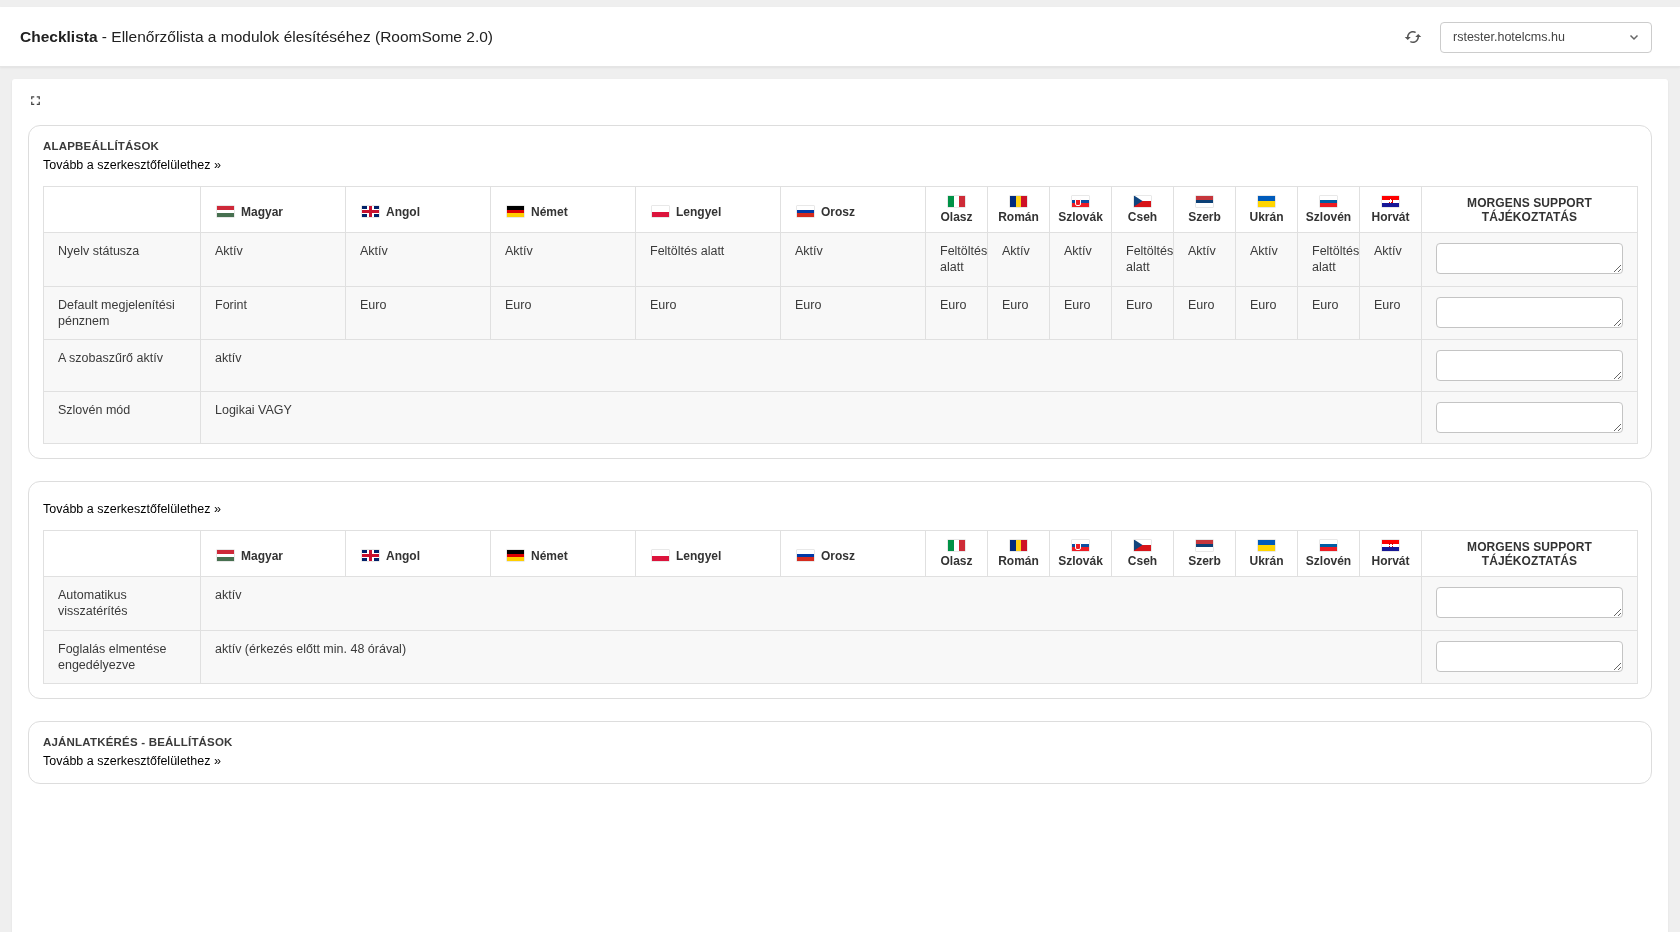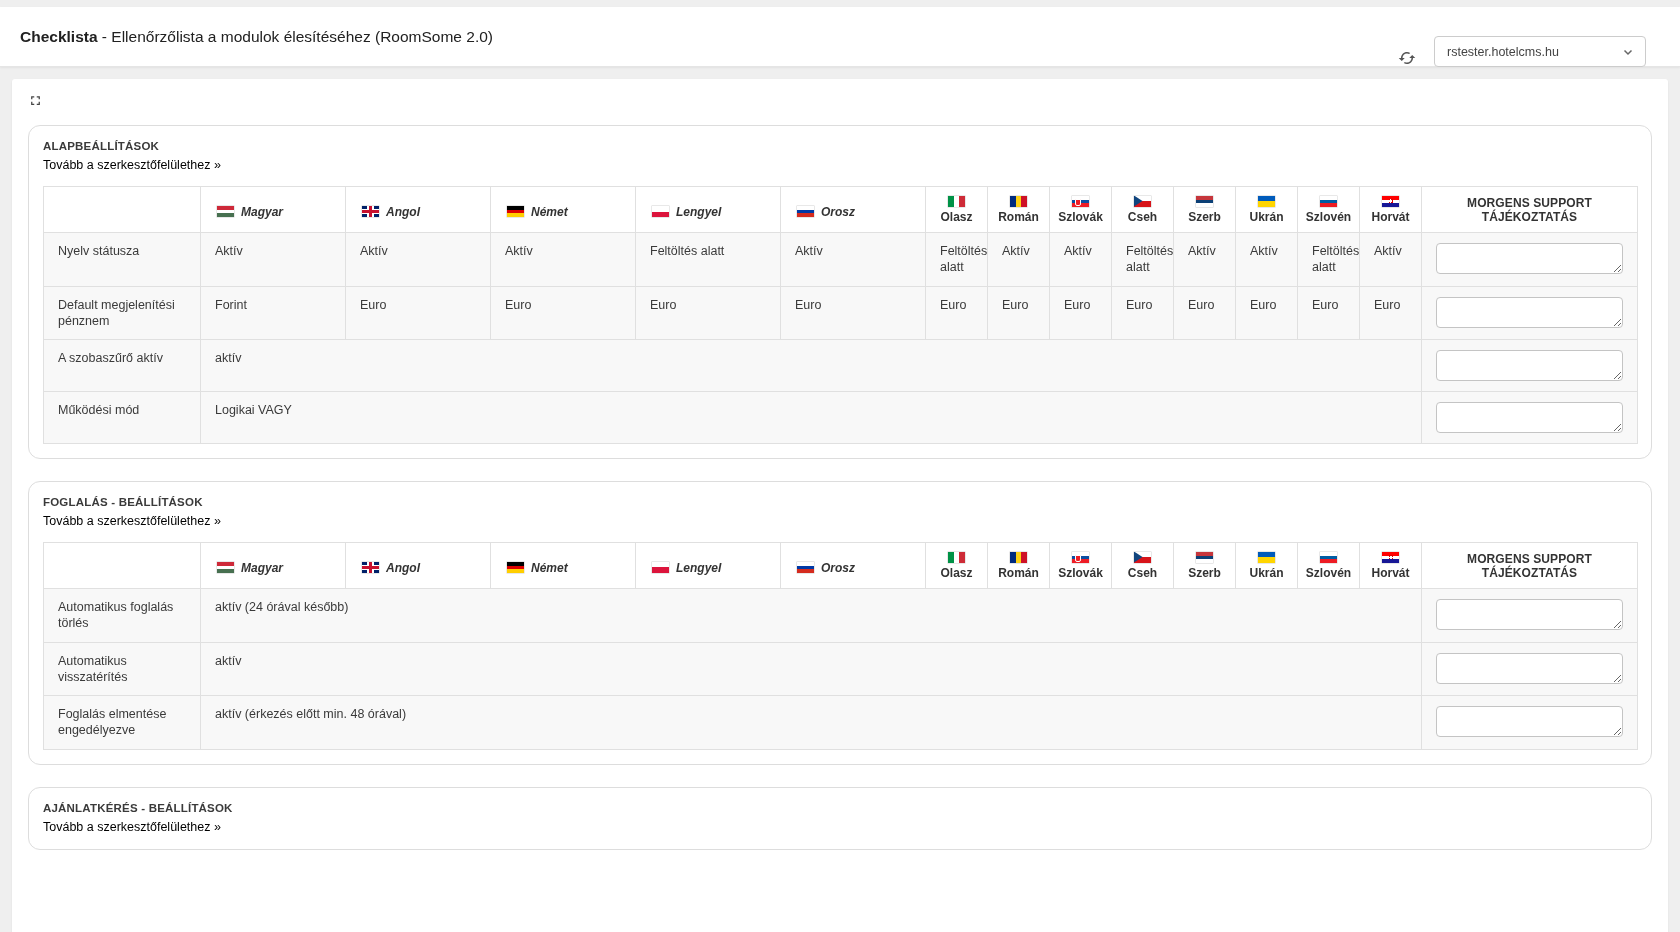--- a/index.html
+++ b/index.html
@@ -4,22 +4,22 @@
 <style>
   * { box-sizing: border-box; margin: 0; padding: 0; }
   html,body { width:1680px; height:932px; overflow:hidden;
     font-family:"Liberation Sans", sans-serif; background:#efefef; color:#333; }
 
   
   .topbar { position:relative; height:60px; background:#fff;
     border-bottom:1px solid #e5e5e5; box-shadow:0 1px 2px rgba(0,0,0,.06); }
   .topbar-title { line-height:60px; padding-left:20px; font-size:15.5px; color:#212121;margin-top:7px; }
   .topbar-title .bold { font-weight:700; }
-  .topbar-right { position:absolute; right:34px; top:0; height:60px;
-    display:flex; align-items:flex-end; gap:18px; }
+  .topbar-right { position:absolute; right:28px; top:0; height:60px;
+    display:flex; align-items:center; gap:18px; }
   .sync-btn { width:18px; height:18px; cursor:pointer; color:#555; }
   .sync-btn svg { width:18px; height:18px; fill:#555; }
   .site-select { width:212px; height:31px; background:#fff; border:1px solid #ccc;
     border-radius:4px; display:flex; align-items:center; justify-content:space-between;
     padding:0 12px; font-size:12.5px; color:#444; cursor:pointer; }
   .site-select svg { width:10px; height:10px; stroke:#666; fill:none; stroke-width:1.5; }
 
   
   .card { margin:12px; background:#fff; border-radius:3px;
     box-shadow:0 1px 2px rgba(0,0,0,.08); min-height:900px; padding:14px 16px 30px 16px; }
@@ -31,21 +31,21 @@
   .section-box { border:1px solid #ddd; border-radius:12px; padding:14px; margin:8px 0 22px 0; }
   .section-title { font-size:11.5px; font-weight:700; color:#3a3a3a; letter-spacing:.2px; }
   .section-link { display:inline-block; margin-top:6px; font-size:12.5px;
     color:#000000; text-decoration:none; cursor:pointer; }
 
   
   table.cfg { width:100%; border-collapse:collapse; table-layout:fixed; margin-top:13px; }
   table.cfg th, table.cfg td { border:1px solid #e0e0e0; vertical-align:top; }
   table.cfg thead th { background:#fff; height:46px; vertical-align:middle;
     font-size:12px; font-weight:700; color:#333; }
-  th.h-inline { text-align:left; padding:8px 0 4px 16px; white-space:nowrap;font-style:italic; }
+  th.h-inline { text-align:left; padding:8px 0 4px 16px; white-space:nowrap; }
   th.h-inline .flag { display:inline-block; vertical-align:-1px; margin-right:7px; }
   th.h-narrow { text-align:center; padding:5px 2px; font-size:11.5px; }
   th.h-narrow .flag { display:block; margin:0 auto 3px auto; }
   th.h-support { text-align:center; font-size:11.5px; letter-spacing:.1px; }
   table.cfg tbody td { background:#f8f8f8; padding:10px 14px;
     font-size:12.5px; line-height:1.3; color:#3a3a3a; }
   td.narrow-val { padding:10px 10px; }
   td.rowlabel .sublabel { color:#9a9a9a; font-size:12px; margin-top:2px; }
   td.support-cell textarea { width:100%; height:31px; border:1px solid #c4c4c4;
     border-radius:4px; background:#fff; resize:both; font-family:"Liberation Sans",sans-serif;
@@ -219,30 +219,30 @@
               <td class="rowlabel">
                 <div>A szobaszűrő aktív</div>
               </td>
               <td colspan="13">aktív</td>
               <td class="support-cell">
                 <textarea style=""></textarea>
               </td>
             </tr>
             <tr>
               <td class="rowlabel">
-                <div>Működési mód</div>
+                <div>Szlovén mód</div>
               </td>
               <td colspan="13">Logikai VAGY</td>
               <td class="support-cell">
                 <textarea style=""></textarea>
               </td>
             </tr>
           </tbody>
         </table></div>
-      <div class="section-box"><div class="section-title">FOGLALÁS - BEÁLLÍTÁSOK</div><a class="section-link" href="#">Tovább a szerkesztőfelülethez »</a><table class="cfg">
+      <div class="section-box"><a class="section-link" href="#">Tovább a szerkesztőfelülethez »</a><table class="cfg">
           <colgroup>
             <col style="width: 157px;">
             <col style="width: 145px;">
             <col style="width: 145px;">
             <col style="width: 145px;">
             <col style="width: 145px;">
             <col style="width: 145px;">
             <col style="width: 62px;">
             <col style="width: 62px;">
             <col style="width: 62px;">
@@ -292,29 +292,20 @@
               <th class="h-narrow">
                 <span class="flag flag-hr"></span>
                 <div><span>Horvát</span></div>
               </th>
               <th class="h-support">MORGENS SUPPORT TÁJÉKOZTATÁS</th>
             </tr>
           </thead>
           <tbody>
             <tr>
               <td class="rowlabel">
-                <div>Automatikus foglalás törlés</div>
-              </td>
-              <td colspan="13">aktív (24 órával később)</td>
-              <td class="support-cell">
-                <textarea style=""></textarea>
-              </td>
-            </tr>
-            <tr>
-              <td class="rowlabel">
                 <div>Automatikus visszatérítés</div>
               </td>
               <td colspan="13">aktív</td>
               <td class="support-cell">
                 <textarea style=""></textarea>
               </td>
             </tr>
             <tr>
               <td class="rowlabel">
                 <div>Foglalás elmentése engedélyezve</div>

